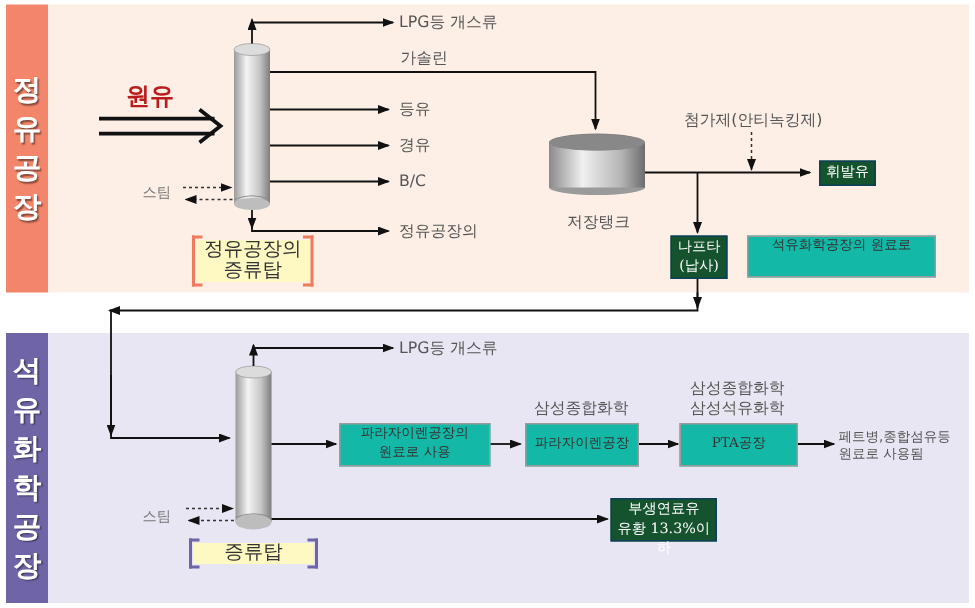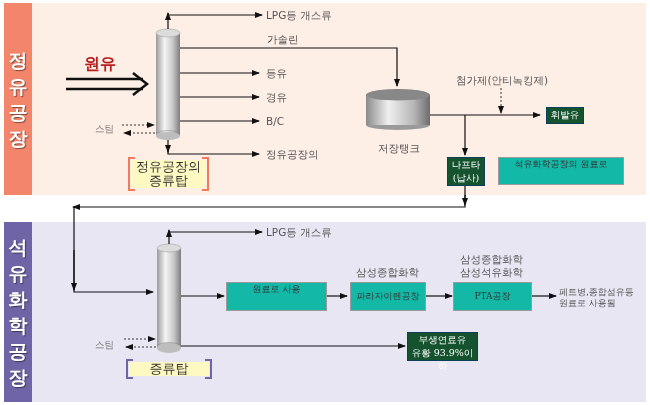--- a/index.html
+++ b/index.html
@@ -147,29 +147,30 @@
 </div>
 
 <div class="lbl" style="left:266px;top:226px;">LPG등 개스류</div>
 <div class="lbl" style="left:95px;top:339px;color:#777;font-size:9.5px;">스팀</div>
 <div class="capbox" style="left:129px;top:362px;width:80px;">
   <span class="br l" style="border-color:#6f64a6"></span>
     <span class="br r" style="border-color:#6f64a6"></span>
   <div>증류탑</div>
 </div>
 <div class="whitebox" style="left:226px;top:282px;width:99px;height:27px;">
+  <div>파라자이렌공장의</div>
   <div>원료로 사용</div>
 </div>
 <div class="lbl" style="left:356px;top:266px;">삼성종합화학</div>
 <div class="whitebox" style="left:350px;top:282px;width:74px;height:27px;line-height:27px;">파라자이렌공장</div>
 <div class="lbl" style="left:460px;top:253px;line-height:13px;">
   <div>삼성종합화학</div>
   <div>삼성석유화학</div>
 </div>
 <div class="whitebox" style="left:453px;top:282px;width:77px;height:27px;line-height:27px;">PTA공장</div>
 <div class="lbl small" style="left:559px;top:287px;line-height:11px;">
   <div>페트병,종합섬유등</div>
   <div>원료로 사용됨</div>
 </div>
 <div class="darkbox" style="left:407px;top:332px;width:69px;height:27px;">
   <div>부생연료유</div>
-  <div>유황 93.9%이하</div>
+  <div>유황 13.3%이하</div>
 </div>
 
 </body></html>

